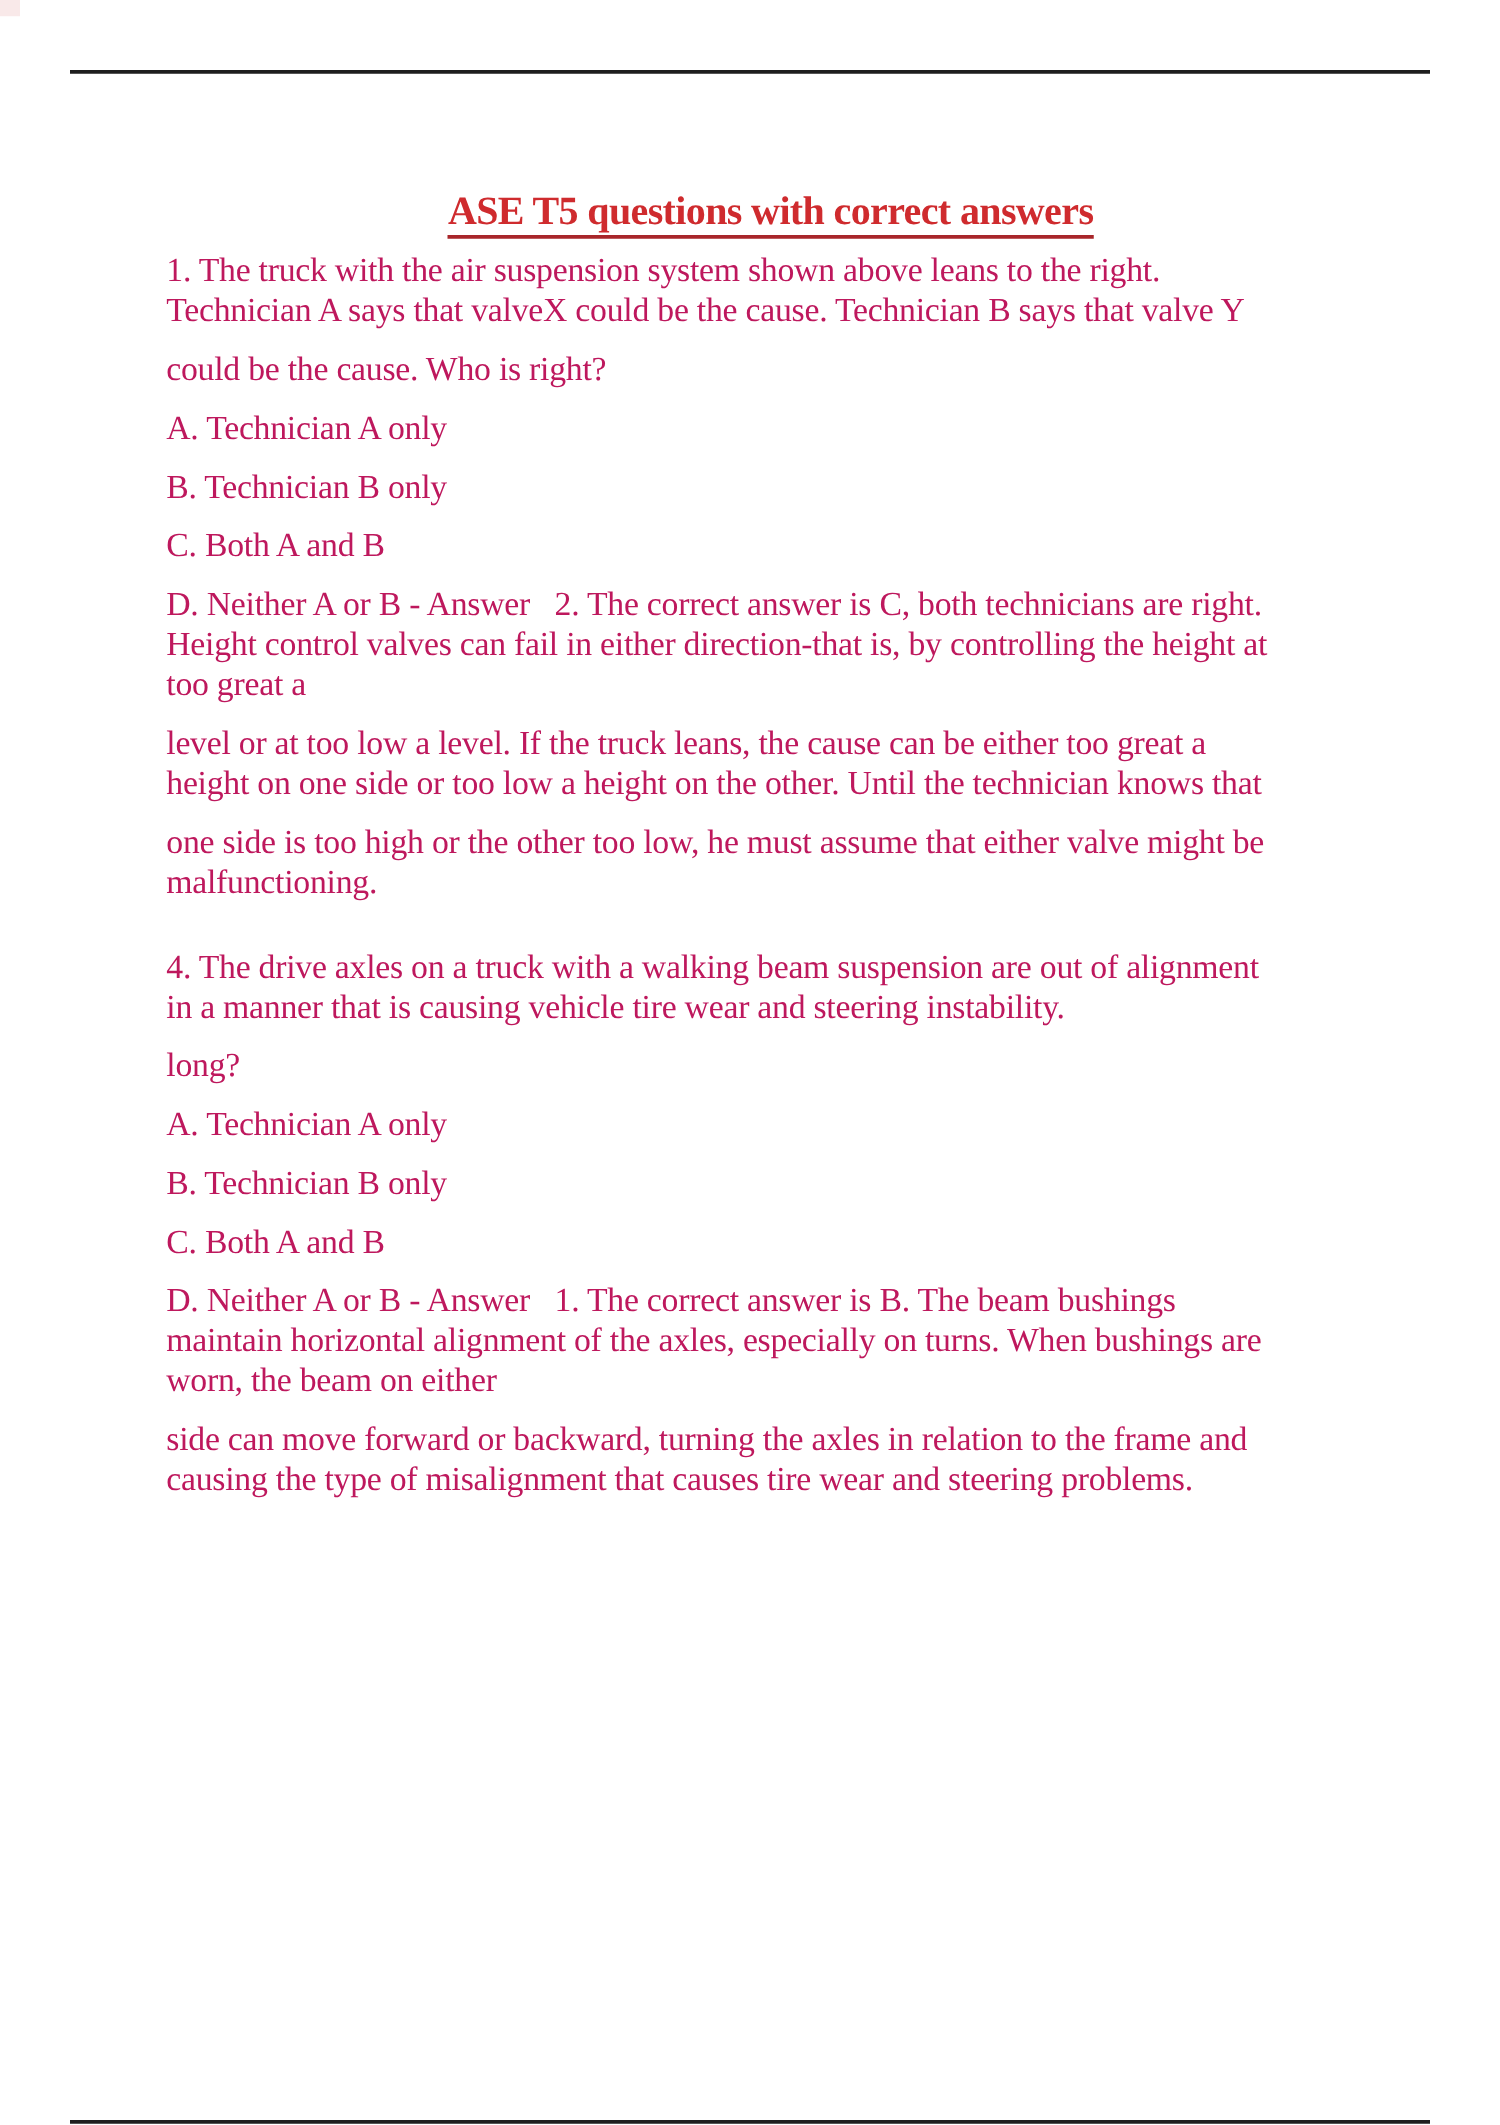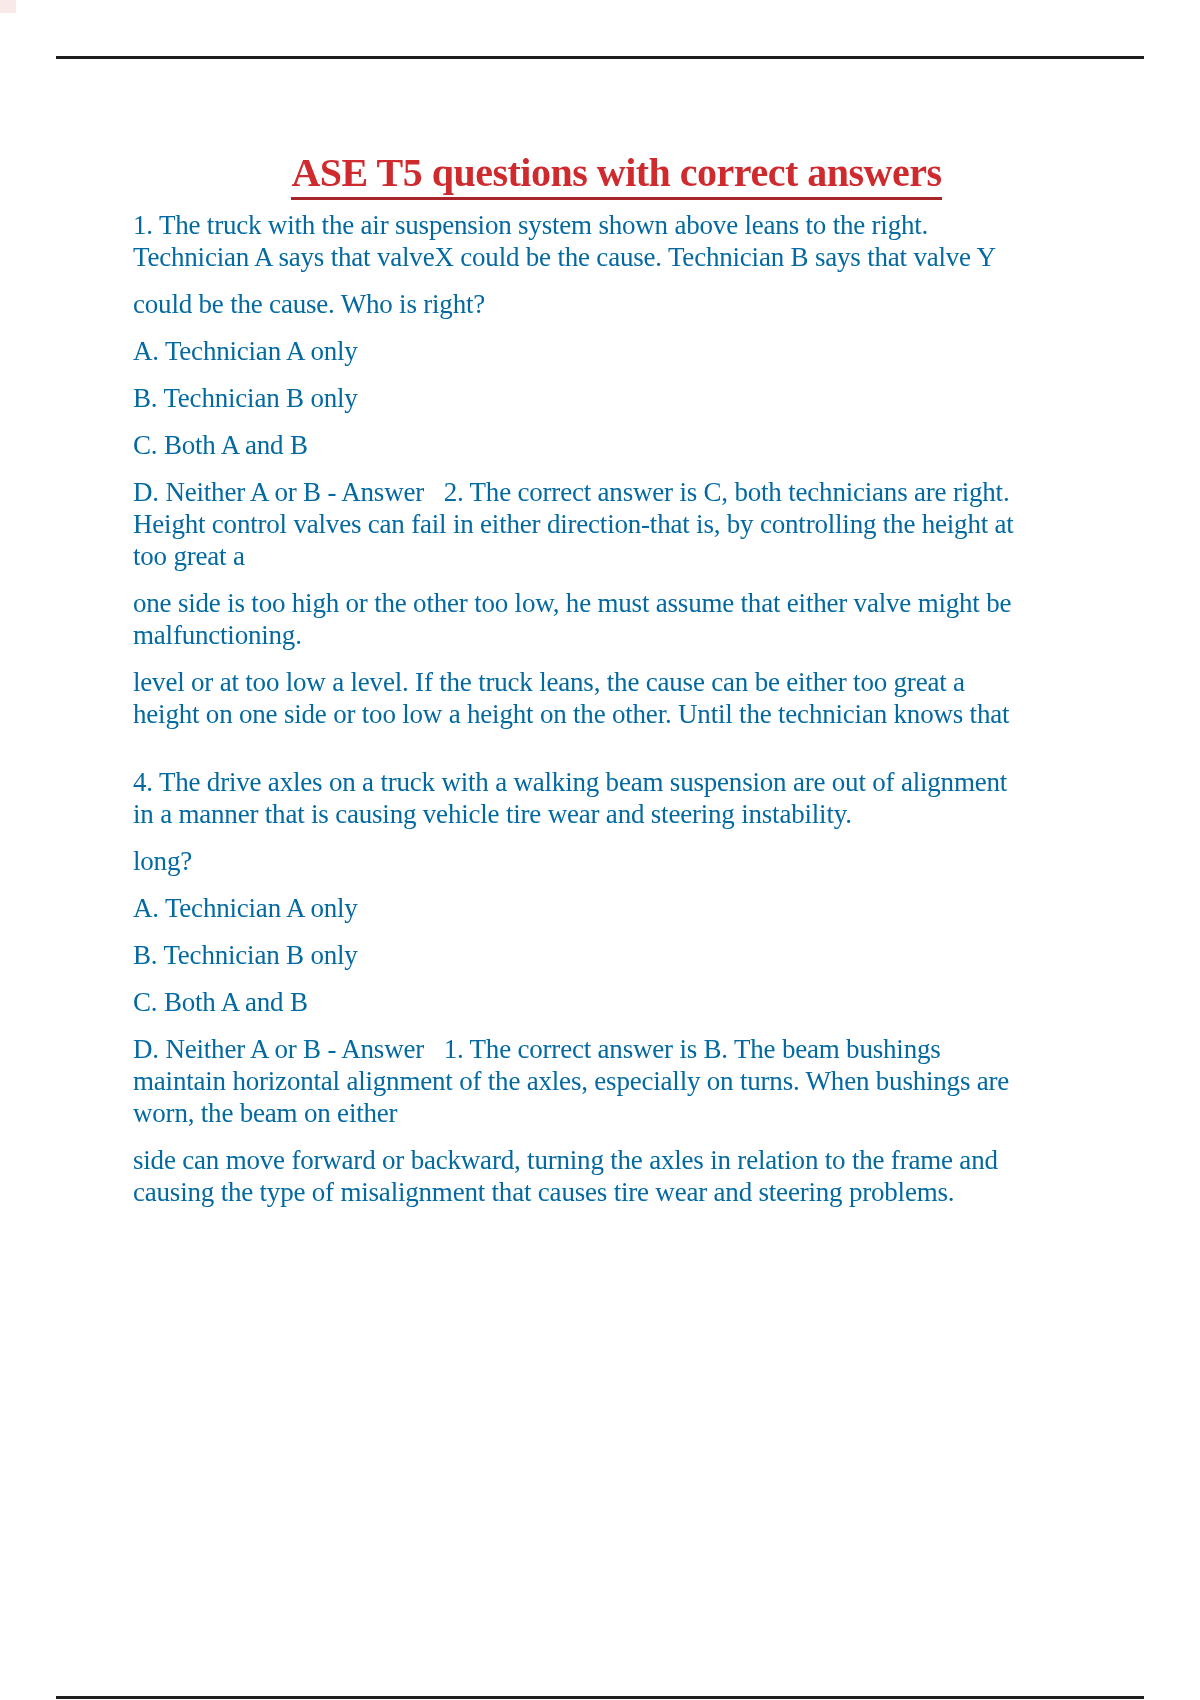--- a/index.html
+++ b/index.html
@@ -37,33 +37,33 @@
     top: 150px;
     width: 1045px;
   }
   .doc-title-wrap {
     width: 967px;
     text-align: center;
     margin: 0 0 9px 0;
   }
   .doc-title-text {
     display: inline-block;
-    font-size: 40px;
+    font-size: 32px;
     font-weight: bold;
     line-height: 1.15;
     color: #cf2b2e;
     border-bottom: 3px solid #a8262a;
     padding-bottom: 1px;
     letter-spacing: -0.5px;
   }
   .para {
     margin: 0 0 15px 0;
     font-size: 27px;
     line-height: 32px;
-    color: #0369a1;
+    color: #be185d;
     letter-spacing: -0.2px;
     white-space: pre;
   }
   .gap-before {
     margin-top: 36px;
   }
 </style>
 </head>
 <body>
 
@@ -77,24 +77,24 @@
 
   <p class="para">1. The truck with the air suspension system shown above leans to the right.
 Technician A says that valveX could be the cause. Technician B says that valve Y</p>
   <p class="para">could be the cause. Who is right?</p>
   <p class="para">A. Technician A only</p>
   <p class="para">B. Technician B only</p>
   <p class="para">C. Both A and B</p>
   <p class="para">D. Neither A or B - Answer   2. The correct answer is C, both technicians are right.
 Height control valves can fail in either direction-that is, by controlling the height at
 too great a</p>
+  <p class="para">level or at too low a level. If the truck leans, the cause can be either too great a
+height on one side or too low a height on the other. Until the technician knows that</p>
   <p class="para">one side is too high or the other too low, he must assume that either valve might be
 malfunctioning.</p>
-  <p class="para">level or at too low a level. If the truck leans, the cause can be either too great a
-height on one side or too low a height on the other. Until the technician knows that</p>
 
   <p class="para gap-before">4. The drive axles on a truck with a walking beam suspension are out of alignment
 in a manner that is causing vehicle tire wear and steering instability.</p>
   <p class="para">long?</p>
   <p class="para">A. Technician A only</p>
   <p class="para">B. Technician B only</p>
   <p class="para">C. Both A and B</p>
   <p class="para">D. Neither A or B - Answer   1. The correct answer is B. The beam bushings
 maintain horizontal alignment of the axles, especially on turns. When bushings are
 worn, the beam on either</p>

